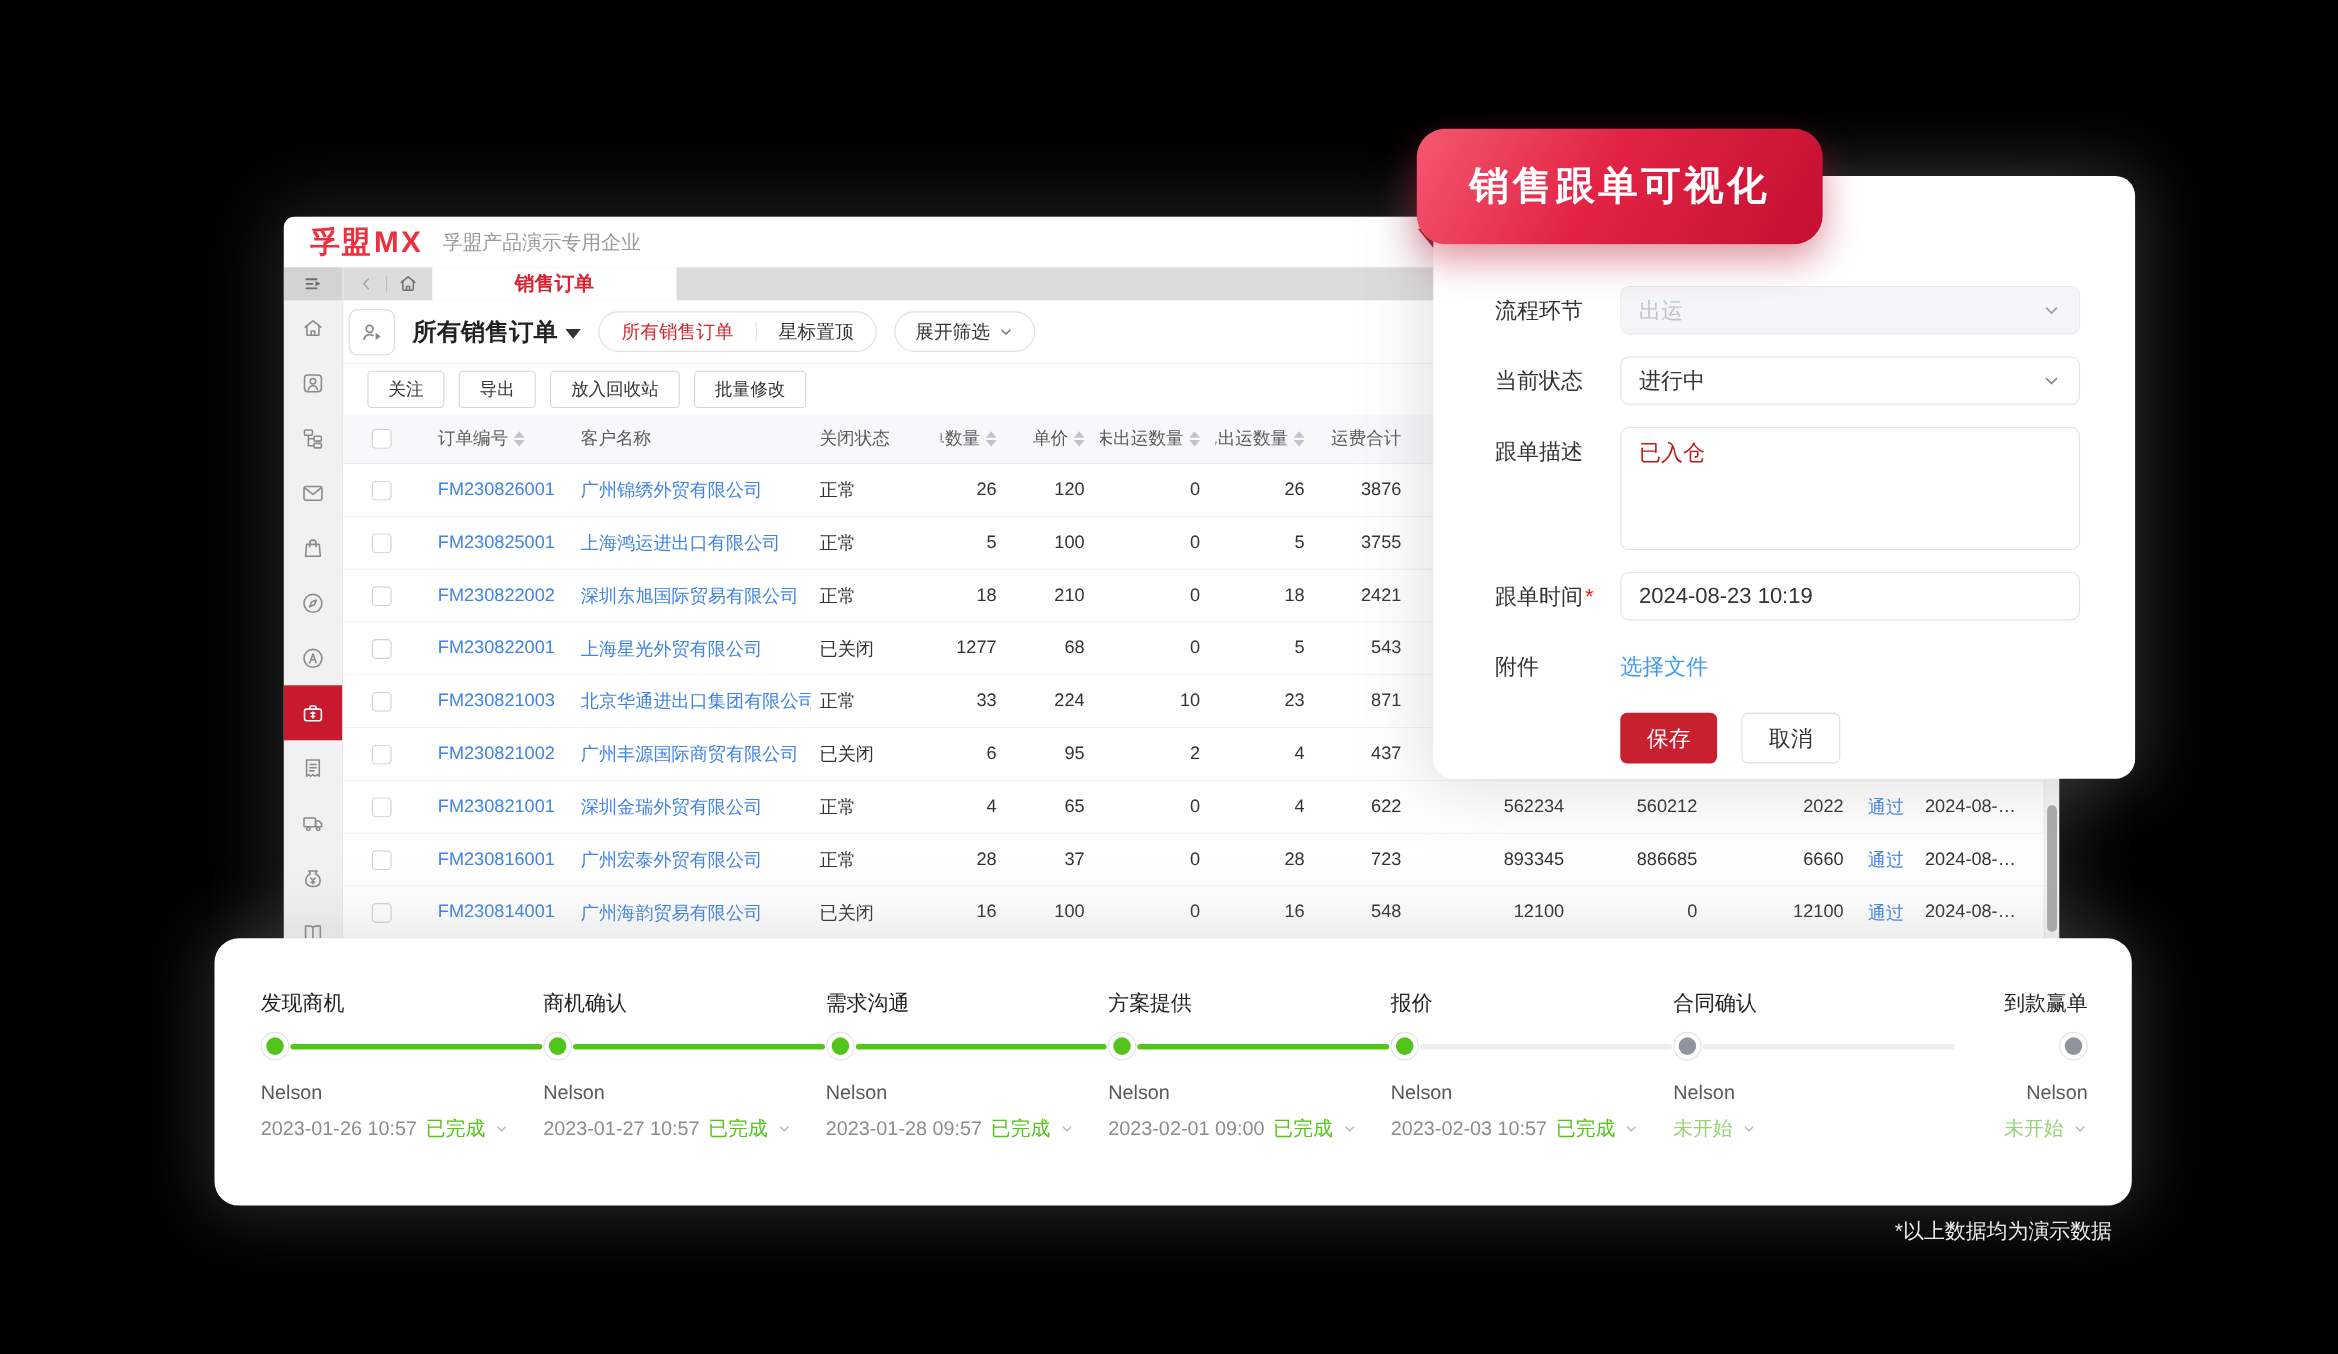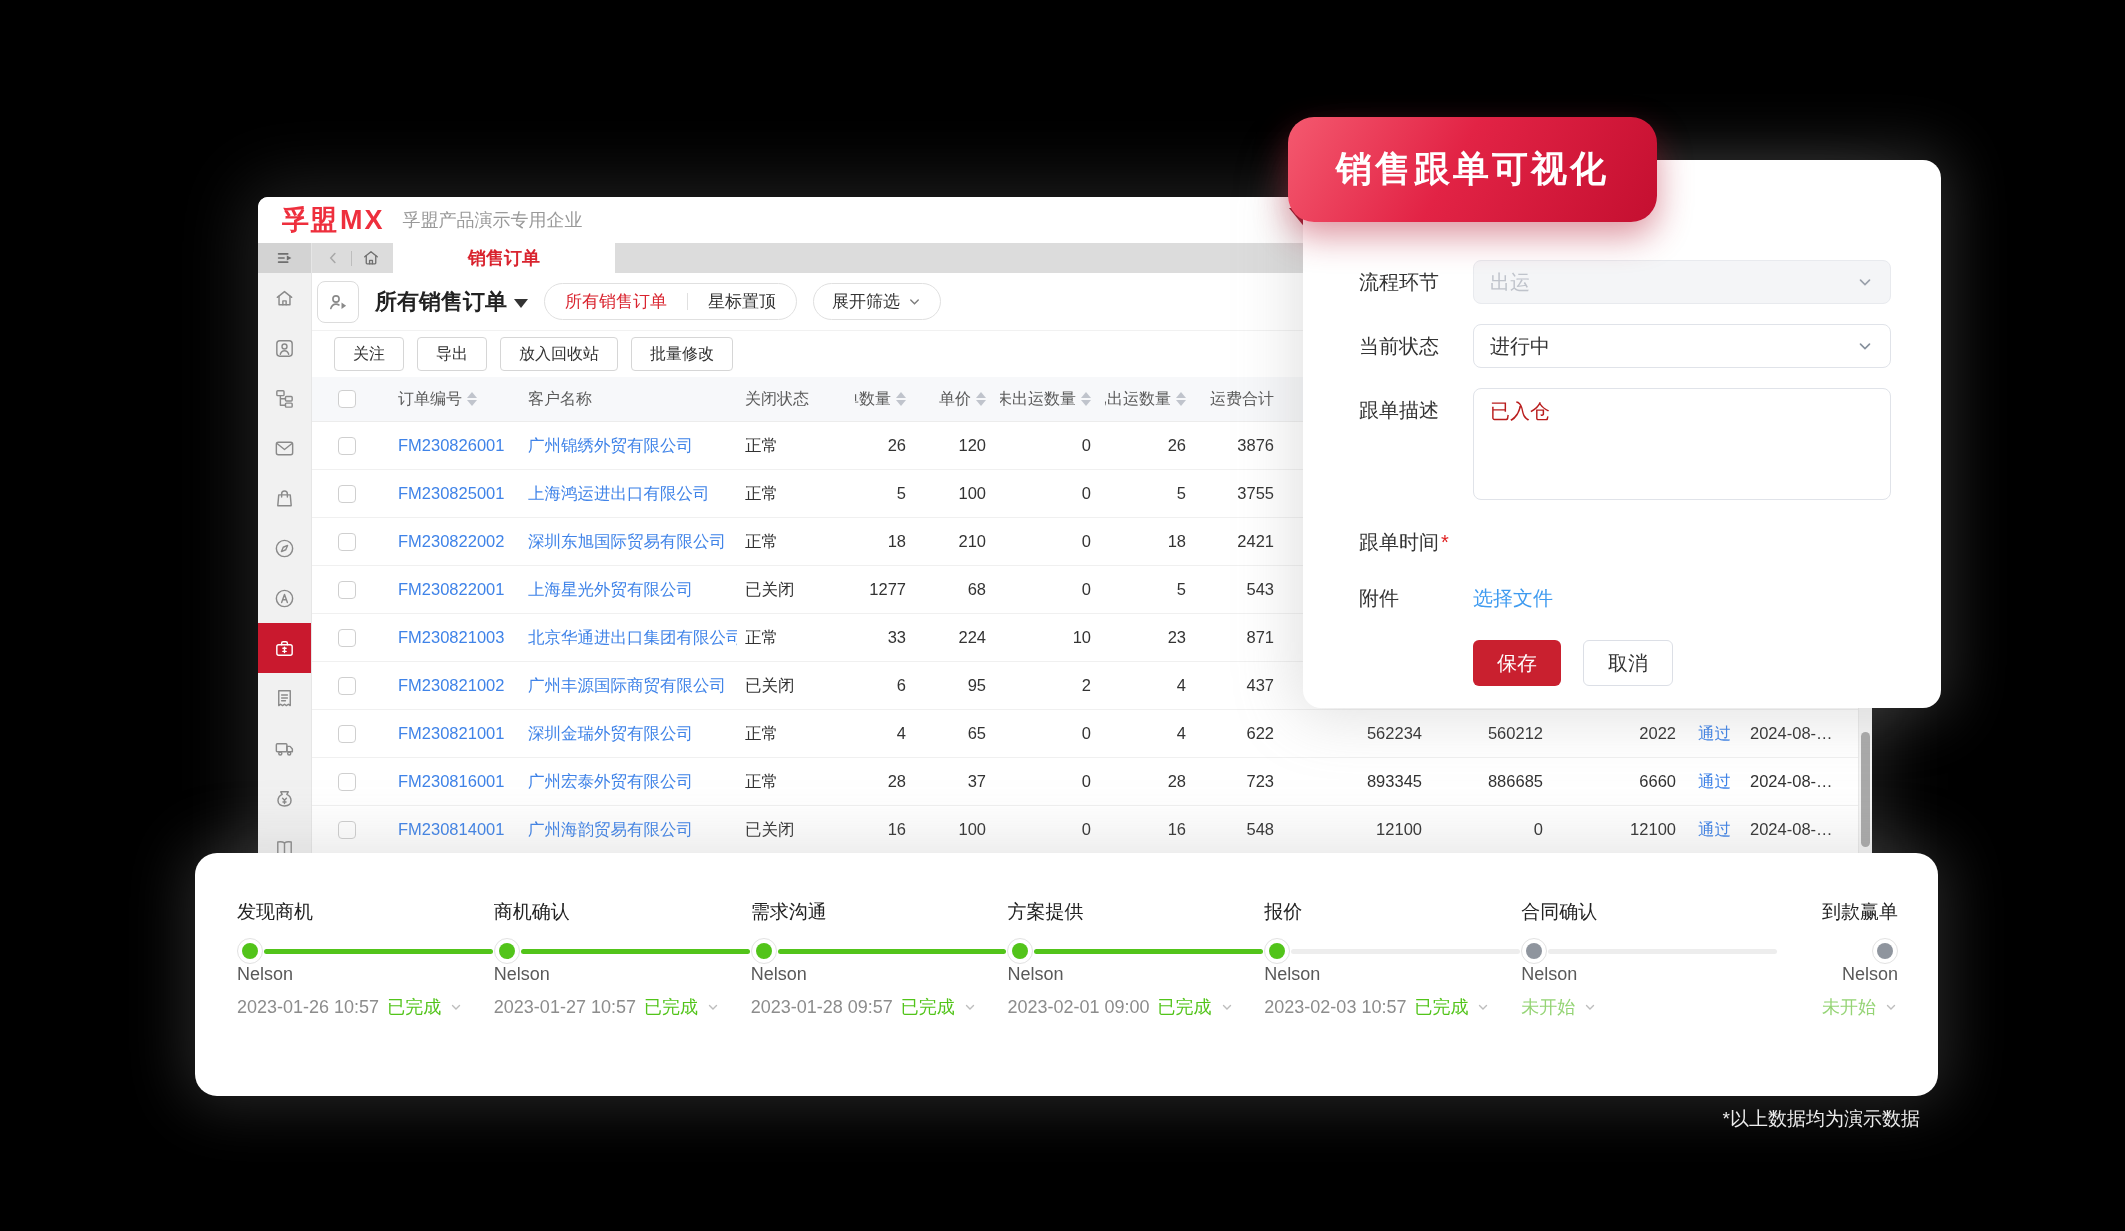--- a/index.html
+++ b/index.html
@@ -111,21 +111,21 @@
   .dot-row { margin-top:13px; height:26px; display:flex; align-items:center; align-self:stretch; }
   .stage.last .dot-row { align-self:flex-end; }
   .dot { width:26px; height:26px; border-radius:50%; border:1px solid #e2e2e2; background:#fff;
     display:flex; align-items:center; justify-content:center; flex:0 0 26px; }
   .dot i { width:16px; height:16px; border-radius:50%; display:block; }
   .dot.done i { background:#52c41a; }
   .dot.pending i { background:#8f959e; }
   .conn { flex:1; height:5px; border-radius:3px; margin:0 1px; }
   .conn.green { background:#52c41a; }
   .conn.gray { background:#ededed; }
-  .st-owner { font-size:18px; color:#595959; }
+  .st-owner { margin-top:19px; font-size:18px; color:#595959; }
   .st-date { margin-top:10px; font-size:18px; color:#8c8c8c; display:flex; align-items:center; gap:8px; }
   .st-status.done { color:#52c41a; }
   .st-status.pending { color:#95d475; }
 
   .footnote { position:absolute; right:205px; top:1106px; font-size:19px; color:#ededed; z-index:25; }
 </style>
 </head>
 <body>
 
 <div class="canvas">
@@ -541,20 +541,25 @@
       </div>
     </div>
     <div class="frow">
       <span class="flabel">跟单描述</span>
       <div class="fctrl">
         <div class="textarea">已入仓</div>
       </div>
     </div>
     <div class="frow">
       <span class="flabel"><span>跟单时间</span><span class="req">*</span></span>
+      <div class="fctrl">
+        <div class="input">
+          <span>2024-08-23 10:19</span>
+        </div>
+      </div>
     </div>
     <div class="frow" style="margin-bottom:0;">
       <span class="flabel">附件</span>
       <div class="fctrl">
         <span class="file-link">选择文件</span>
       </div>
     </div>
     <div class="btn-row">
       <div class="btn primary">保存</div>
       <div class="btn plain">取消</div>

